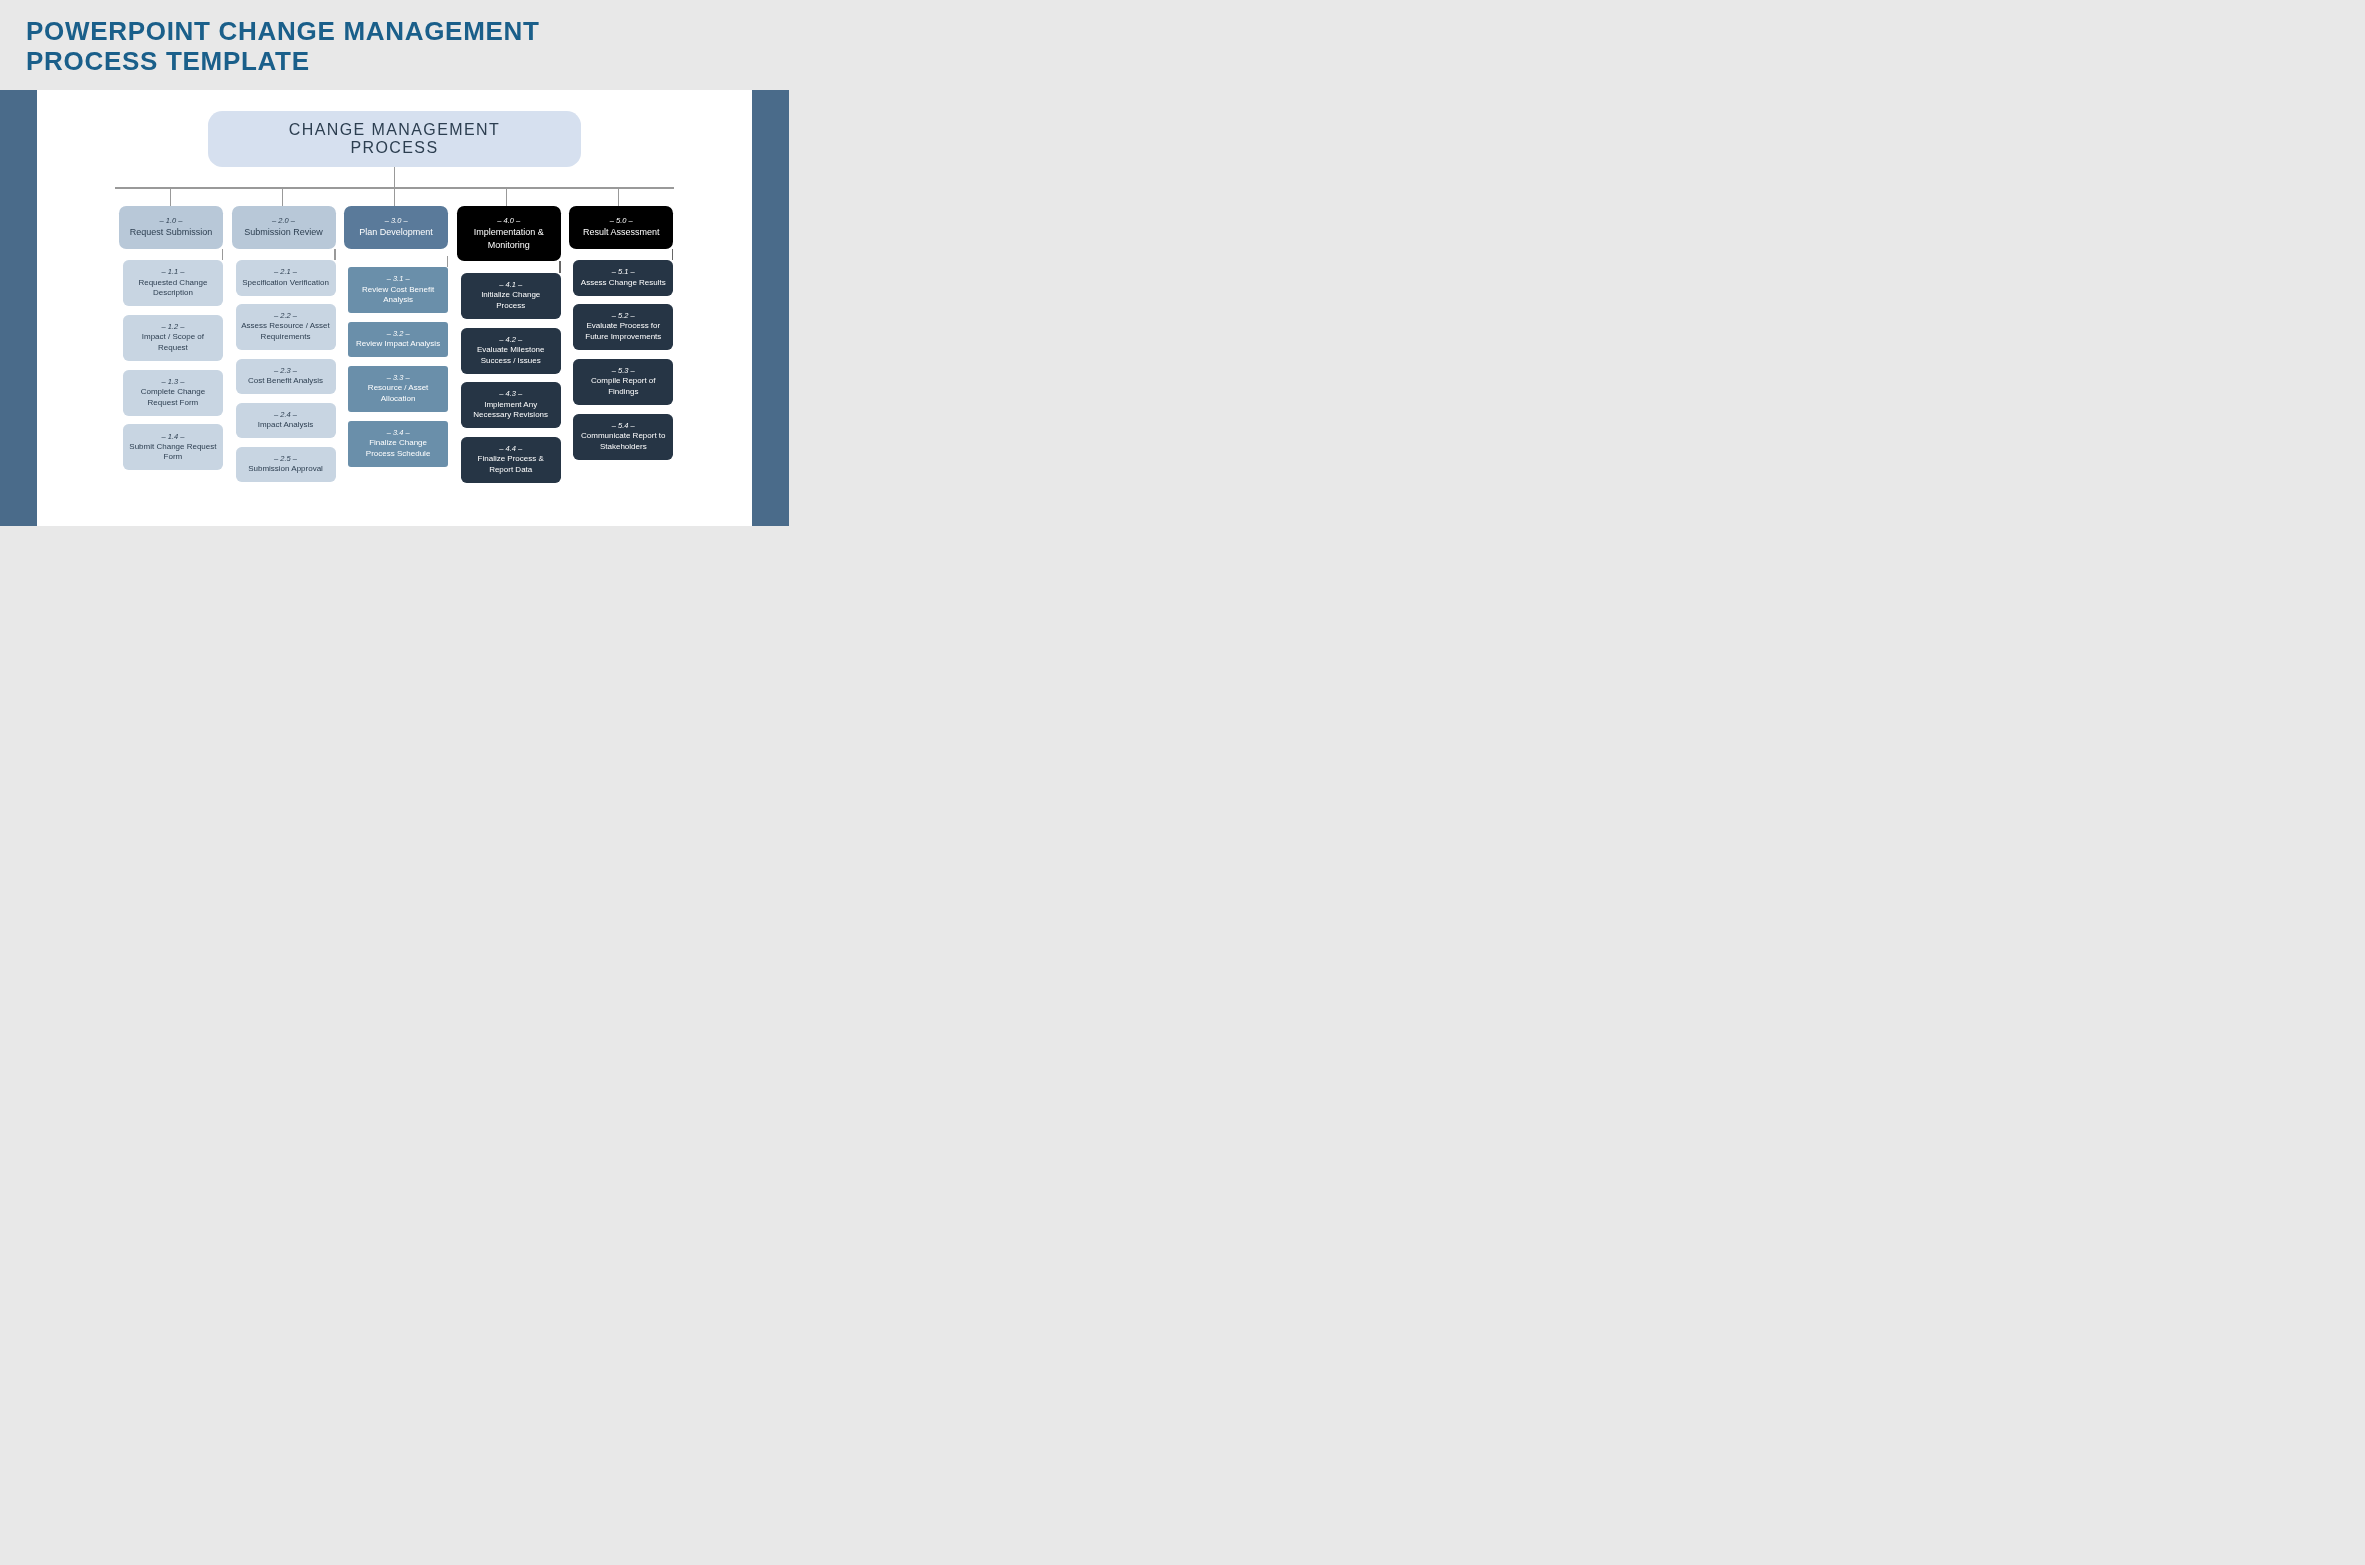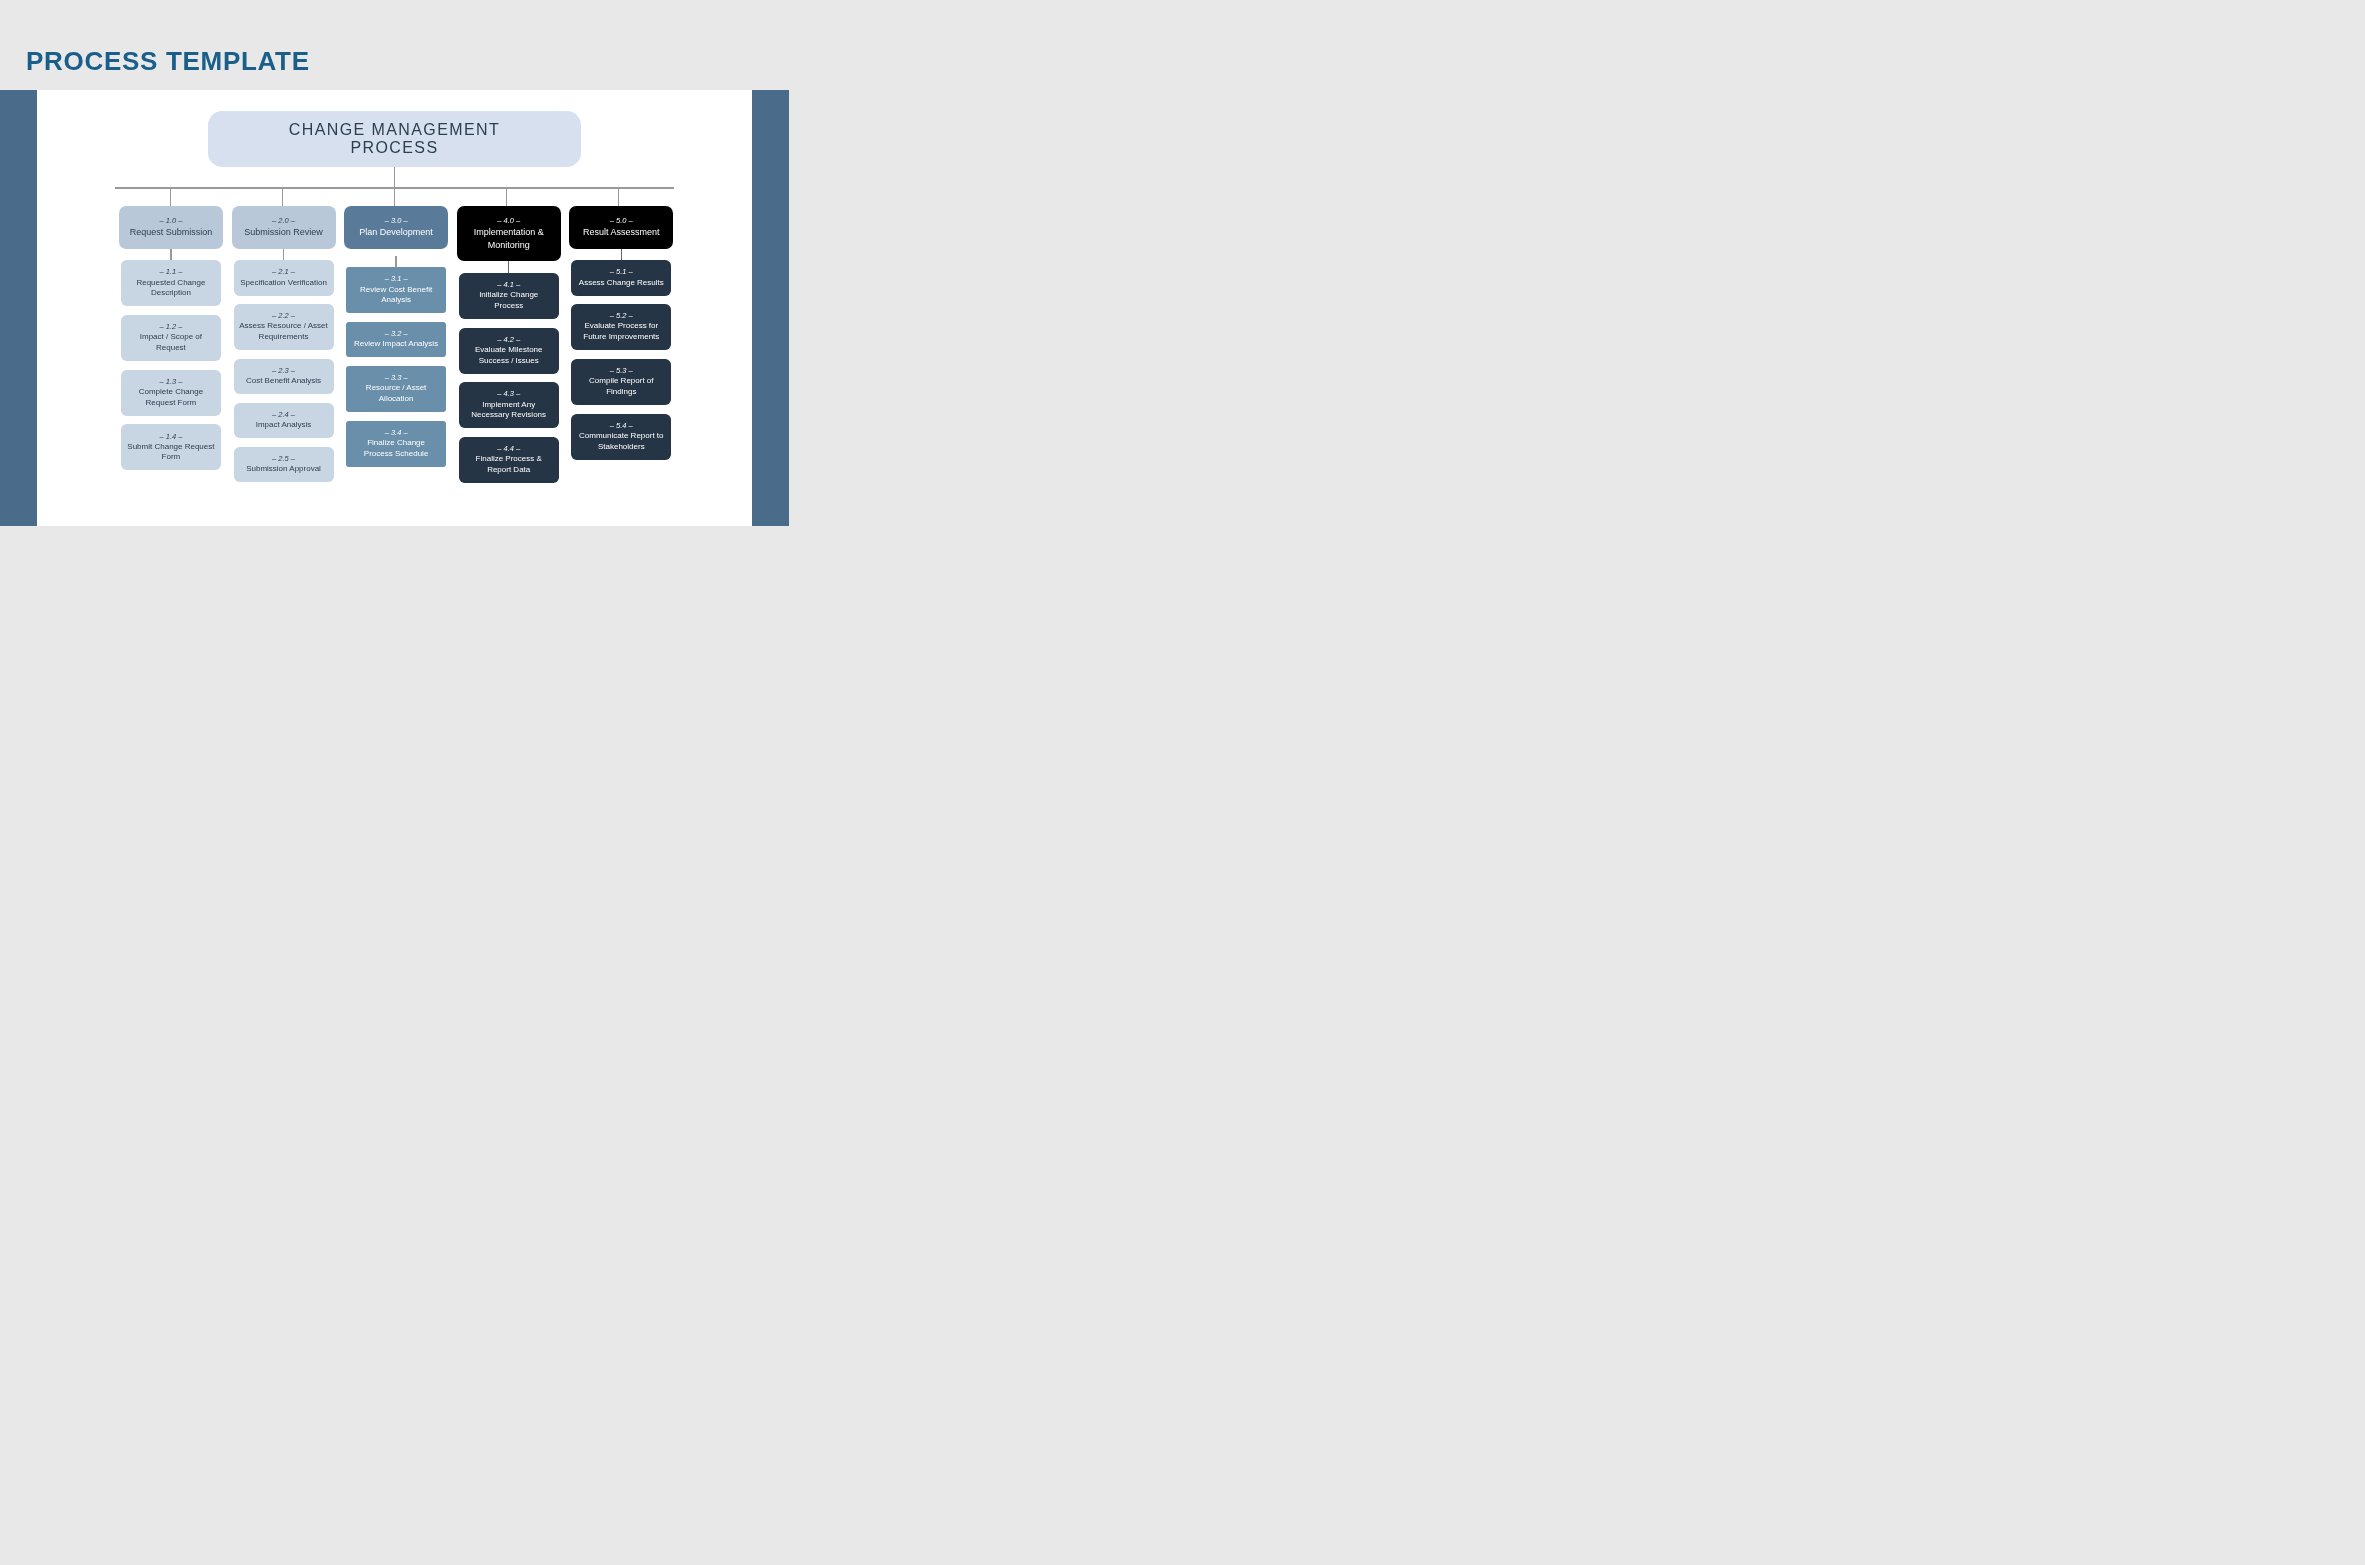--- a/index.html
+++ b/index.html
@@ -59,21 +59,21 @@
       letter-spacing: 1.4px;
       color: #2c3e50;
       font-weight: 400;
       text-align: center;
       width: 373px;
       margin-bottom: 0;
     }
     .column {
       display: flex;
       flex-direction: column;
-      align-items: center;
+      align-items: flex-end;
       flex: 1;
       position: relative;
       padding: 0 4.3px;
     }
     
     .cat-node-light {
       background: #b8c8d8;
       border-radius: 7.2px;
       padding: 10px 7.2px;
       text-align: center;
@@ -144,21 +144,21 @@
     .node-sub {
       font-style: italic;
       font-size: 7.5px;
     }
   </style>
 </head>
 <body>
 
 <div class="page-title">
   <h1>
-    <br>
+    <span>POWERPOINT CHANGE MANAGEMENT</span><br>
     <span>PROCESS TEMPLATE</span>
   </h1>
 </div>
 
 <div class="main-content">
   <div class="side-bar-left"></div>
   <div class="side-bar-right"></div>
 
   <div class="diagram-area">
 

